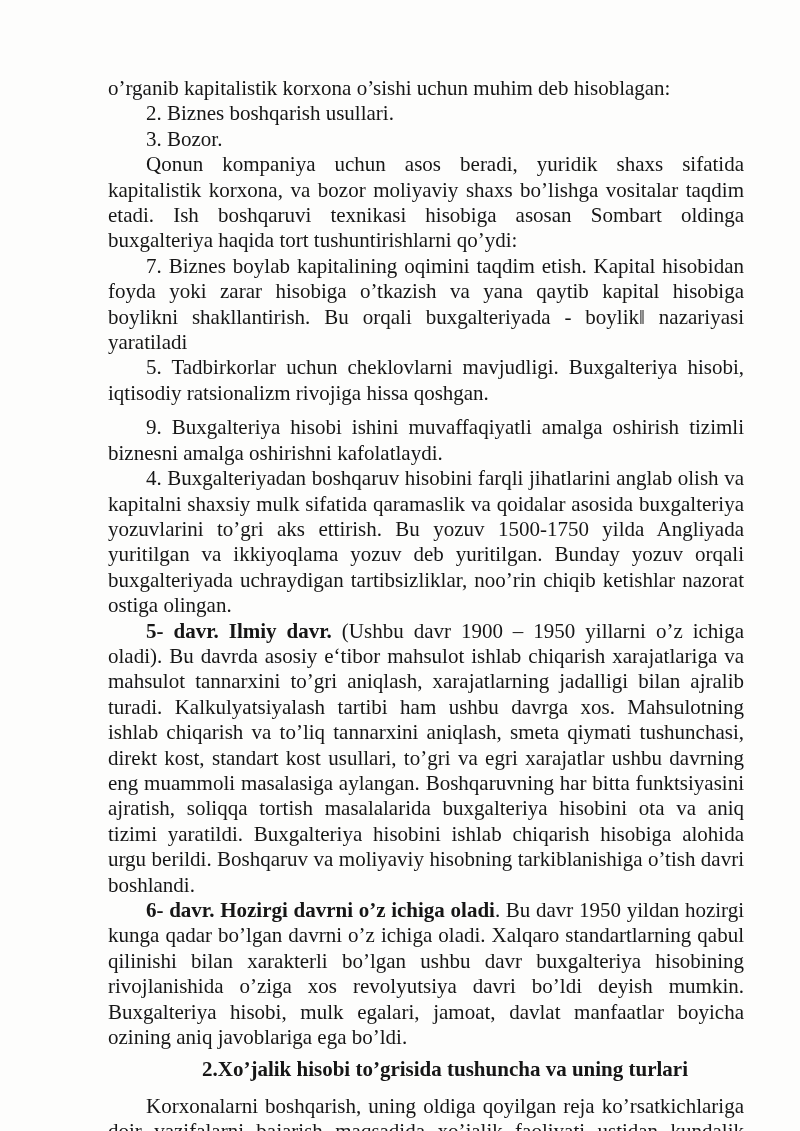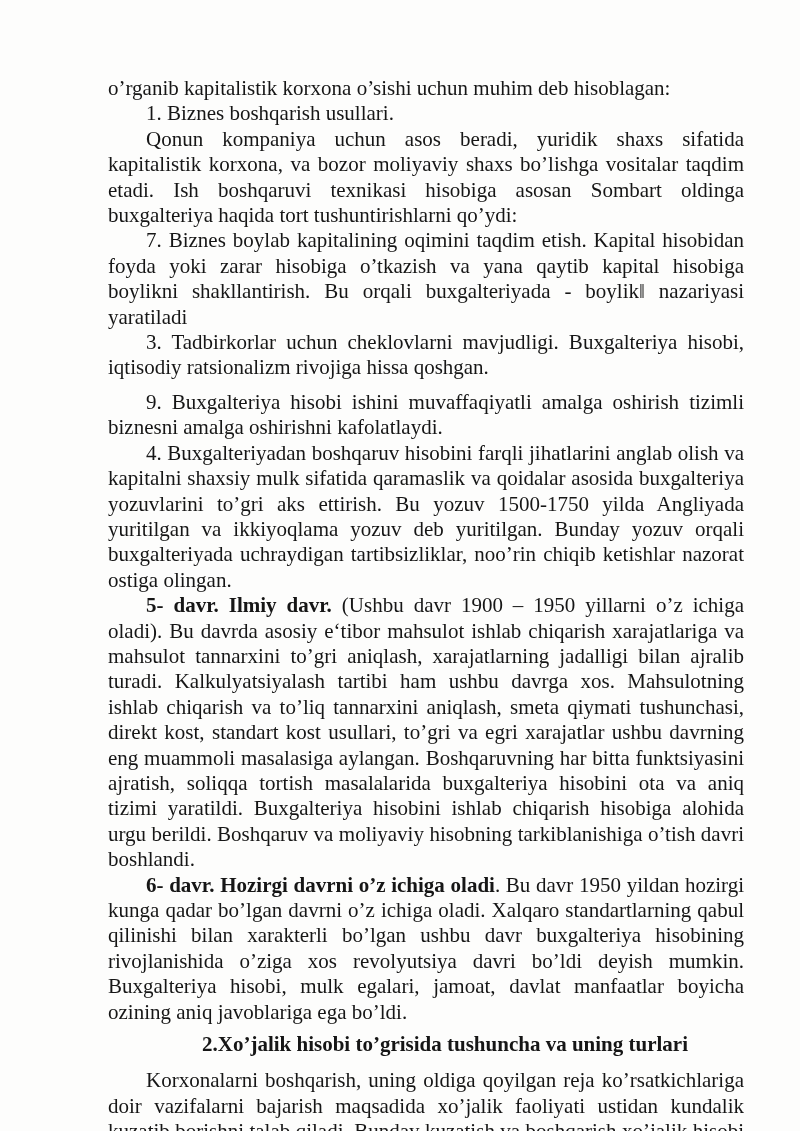--- a/index.html
+++ b/index.html
@@ -48,28 +48,29 @@
 </style>
 </head>
 <body>
 
 <div class="sheet">
   <div class="textblock">
 
     <p>o’rganib kapitalistik korxona o’sishi uchun muhim deb hisoblagan:</p>
 
 
-    <p class="indent">1. Biznes boshqarish usullari.</p>
+    <p class="indent">2. Biznes boshqarish usullari.</p>
 
+    <p class="indent">3. Bozor.</p>
 
     <p class="indent">Qonun kompaniya uchun asos beradi, yuridik shaxs sifatida kapitalistik korxona, va bozor moliyaviy shaxs bo’lishga vositalar taqdim etadi. Ish boshqaruvi texnikasi hisobiga asosan Sombart oldinga buxgalteriya haqida tort tushuntirishlarni qo’ydi:</p>
 
     <p class="indent">7. Biznes boylab kapitalining oqimini taqdim etish. Kapital hisobidan foyda yoki zarar hisobiga o’tkazish va yana qaytib kapital hisobiga boylikni shakllantirish. Bu orqali buxgalteriyada - boylik‖ nazariyasi yaratiladi</p>
 
-    <p class="indent">3. Tadbirkorlar uchun cheklovlarni mavjudligi. Buxgalteriya hisobi, iqtisodiy ratsionalizm rivojiga hissa qoshgan.</p>
+    <p class="indent">5. Tadbirkorlar uchun cheklovlarni mavjudligi. Buxgalteriya hisobi, iqtisodiy ratsionalizm rivojiga hissa qoshgan.</p>
 
     <p class="indent gap-before">9. Buxgalteriya hisobi ishini muvaffaqiyatli amalga oshirish tizimli biznesni amalga oshirishni kafolatlaydi.</p>
 
     <p class="indent">4. Buxgalteriyadan boshqaruv hisobini farqli jihatlarini anglab olish va kapitalni shaxsiy mulk sifatida qaramaslik va qoidalar asosida buxgalteriya yozuvlarini to’gri aks ettirish. Bu yozuv 1500-1750 yilda Angliyada yuritilgan va ikkiyoqlama yozuv deb yuritilgan. Bunday yozuv orqali buxgalteriyada uchraydigan tartibsizliklar, noo’rin chiqib ketishlar nazorat ostiga olingan.</p>
 
     <p class="indent"><span class="lead-bold">5- davr. Ilmiy davr.</span><span> (Ushbu davr 1900 – 1950 yillarni o’z ichiga oladi). Bu davrda asosiy e‘tibor mahsulot ishlab chiqarish xarajatlariga va mahsulot tannarxini to’gri aniqlash, xarajatlarning jadalligi bilan ajralib turadi. Kalkulyatsiyalash tartibi ham ushbu davrga xos. Mahsulotning ishlab chiqarish va to’liq tannarxini aniqlash, smeta qiymati tushunchasi, direkt kost, standart kost usullari, to’gri va egri xarajatlar ushbu davrning eng muammoli masalasiga aylangan. Boshqaruvning har bitta funktsiyasini ajratish, soliqqa tortish masalalarida buxgalteriya hisobini ota va aniq tizimi yaratildi. Buxgalteriya hisobini ishlab chiqarish hisobiga alohida urgu berildi. Boshqaruv va moliyaviy hisobning tarkiblanishiga o’tish davri boshlandi.</span></p>
 
     <p class="indent"><span class="lead-bold">6- davr. Hozirgi davrni o’z ichiga oladi</span><span>. Bu davr 1950 yildan hozirgi kunga qadar bo’lgan davrni o’z ichiga oladi. Xalqaro standartlarning qabul qilinishi bilan xarakterli bo’lgan ushbu davr buxgalteriya hisobining rivojlanishida o’ziga xos revolyutsiya davri bo’ldi deyish mumkin. Buxgalteriya hisobi, mulk egalari, jamoat, davlat manfaatlar boyicha ozining aniq javoblariga ega bo’ldi.</span></p>
 
     <p class="heading">2.Xo’jalik hisobi to’grisida tushuncha va uning turlari</p>

